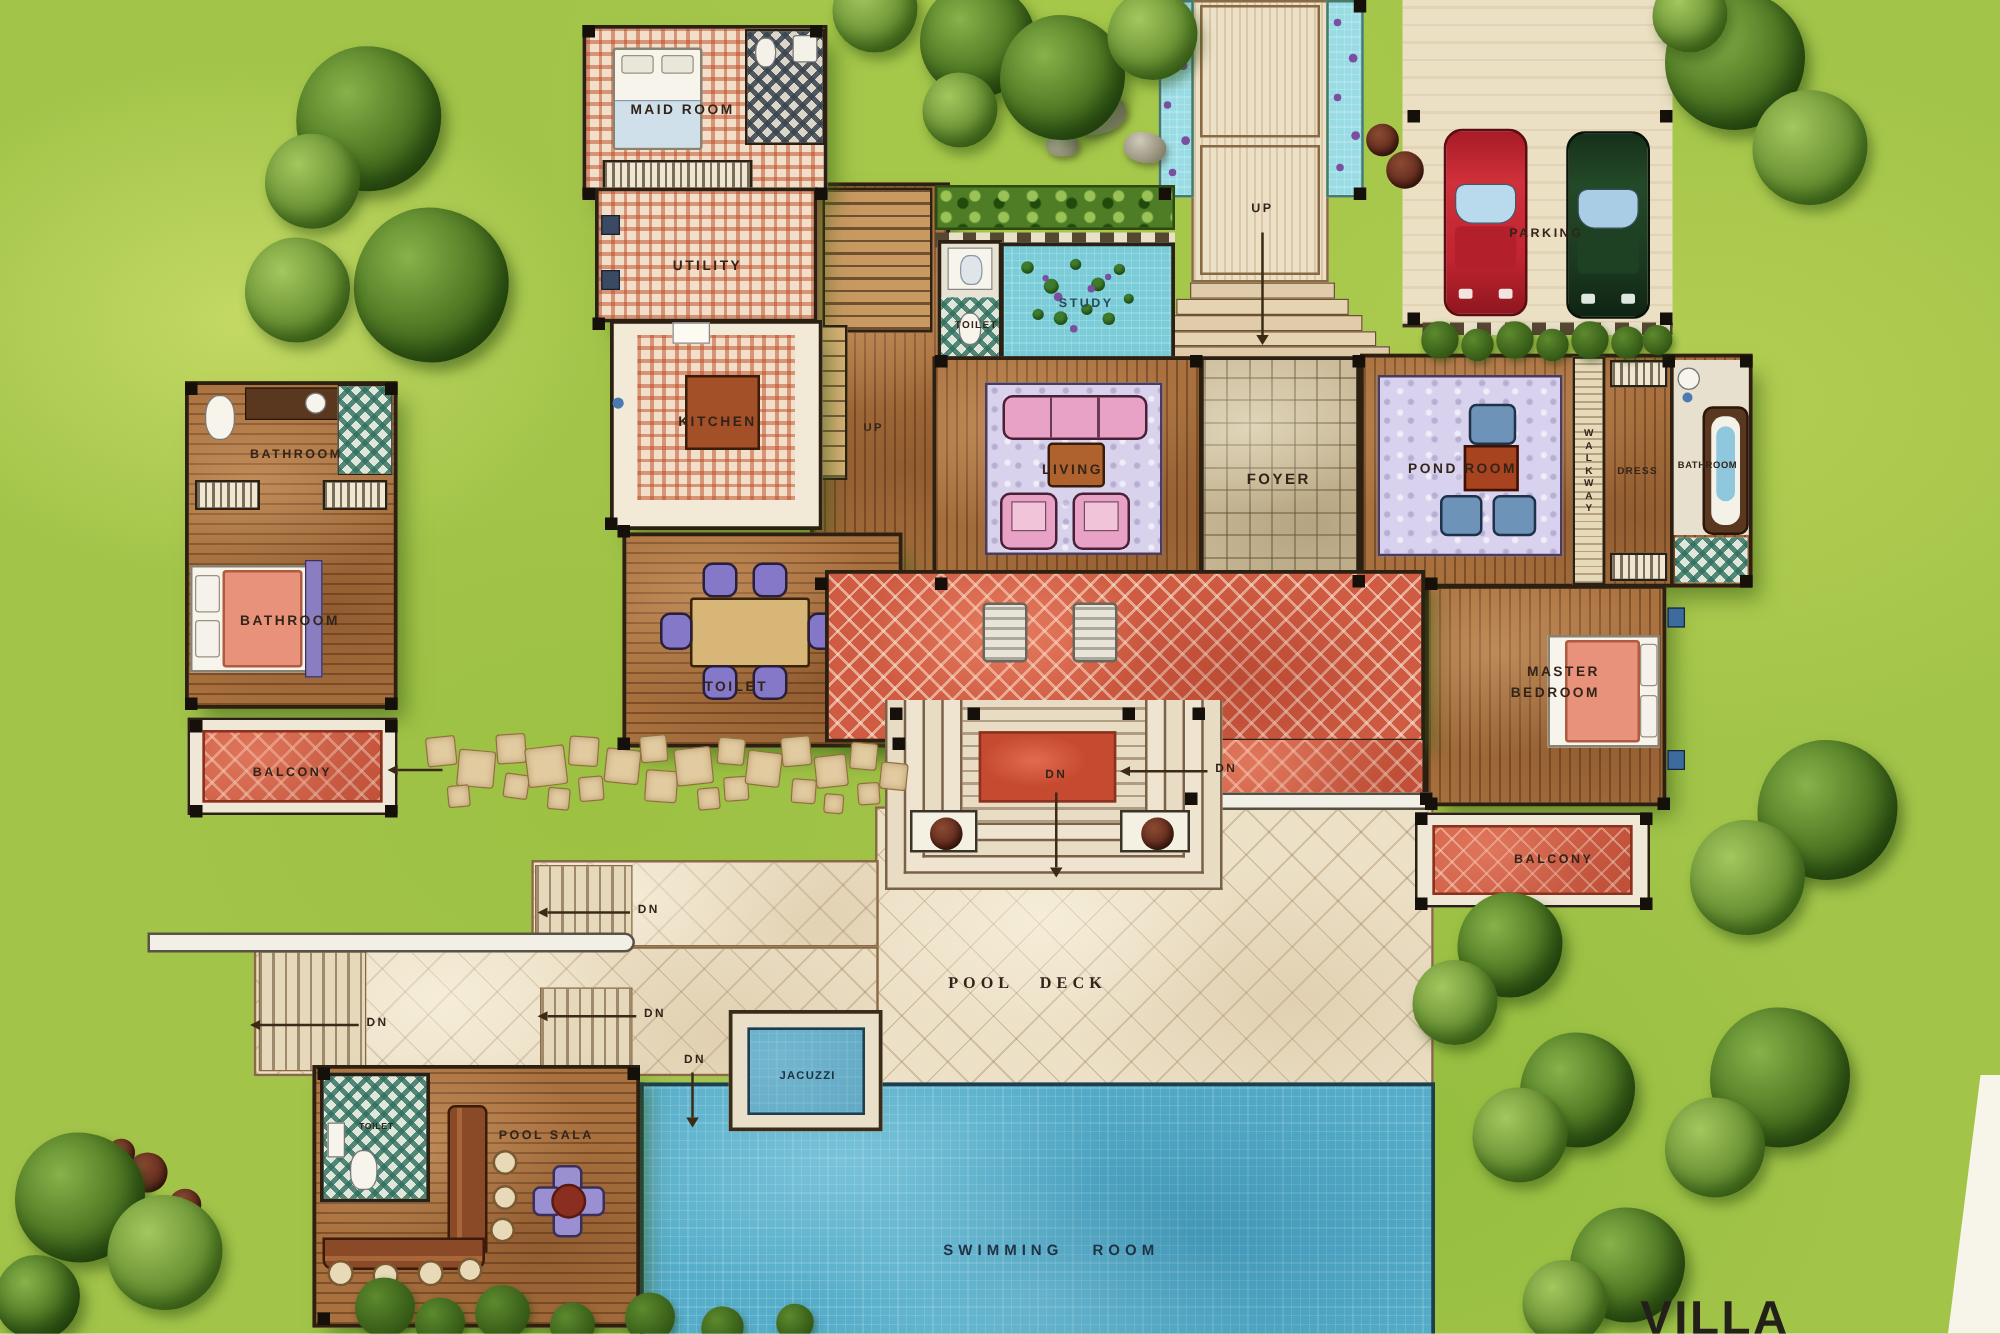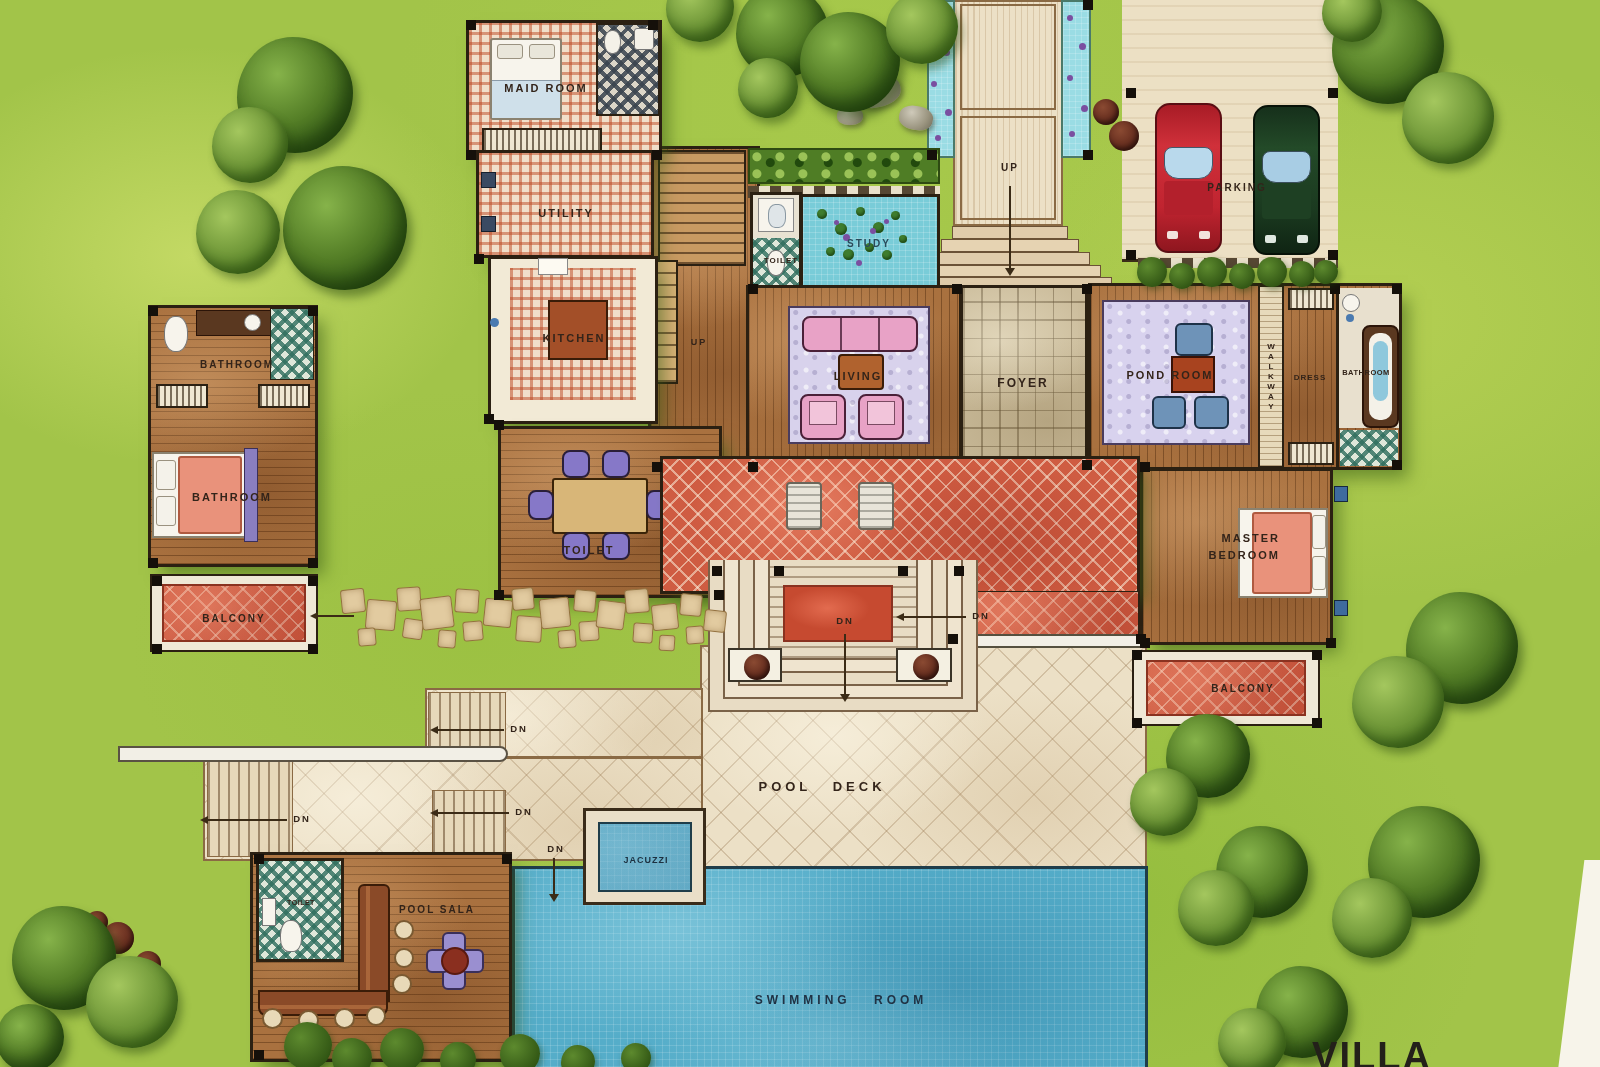--- a/index.html
+++ b/index.html
@@ -338,21 +338,21 @@
   <div class="lbl" style="left:237px;top:364px;font-size:10px;">BATHROOM</div>
   <div class="lbl" style="left:232px;top:497px;font-size:11px;">BATHROOM</div>
   <div class="lbl" style="left:234px;top:618px;font-size:10px;">BALCONY</div>
   <div class="lbl" style="left:1237px;top:187px;font-size:10px;">PARKING</div>
   <div class="lbl" style="left:845px;top:620px;font-size:9.5px;">DN</div>
   <div class="lbl" style="left:981px;top:615px;font-size:9.5px;">DN</div>
   <div class="lbl" style="left:519px;top:728px;font-size:9.5px;">DN</div>
   <div class="lbl" style="left:302px;top:818px;font-size:9.5px;">DN</div>
   <div class="lbl" style="left:524px;top:811px;font-size:9.5px;">DN</div>
   <div class="lbl" style="left:556px;top:848px;font-size:9.5px;">DN</div>
-  <div class="lbl" style="left:822px;top:786px;font-size:13px;letter-spacing:4px;word-spacing:14px;">POOL DECK</div>
+  <div class="lbl" style="left:822px;top:786px;font-size:13px;letter-spacing:4px;word-spacing:14px;font-family:Liberation Serif, serif;">POOL DECK</div>
   <div class="lbl" style="left:646px;top:860px;font-size:9px;color:#1c3040;letter-spacing:1px;z-index:61;">JACUZZI</div>
   <div class="lbl" style="left:841px;top:1000px;font-size:12px;color:#203244;letter-spacing:4px;word-spacing:16px;z-index:61;">SWIMMING ROOM</div>
   <div class="lbl" style="left:437px;top:909px;font-size:10px;z-index:61;">POOL SALA</div>
   <div class="lbl" style="left:301px;top:902px;font-size:7px;letter-spacing:.5px;z-index:61;">TOILET</div>
   <div class="lbl" style="left:1372px;top:1056px;font-size:38px;letter-spacing:2px;color:#23201a;z-index:62;">VILLA</div>
 
 <div class="tree d" style="left: 237px; top: 37px; width: 116px; height: 116px;"></div>
     <div class="tree m" style="left: 212px; top: 107px; width: 76px; height: 76px;"></div>
     <div class="tree d" style="left: 283px; top: 166px; width: 124px; height: 124px;"></div>
     <div class="tree m" style="left: 196px; top: 190px; width: 84px; height: 84px;"></div>

